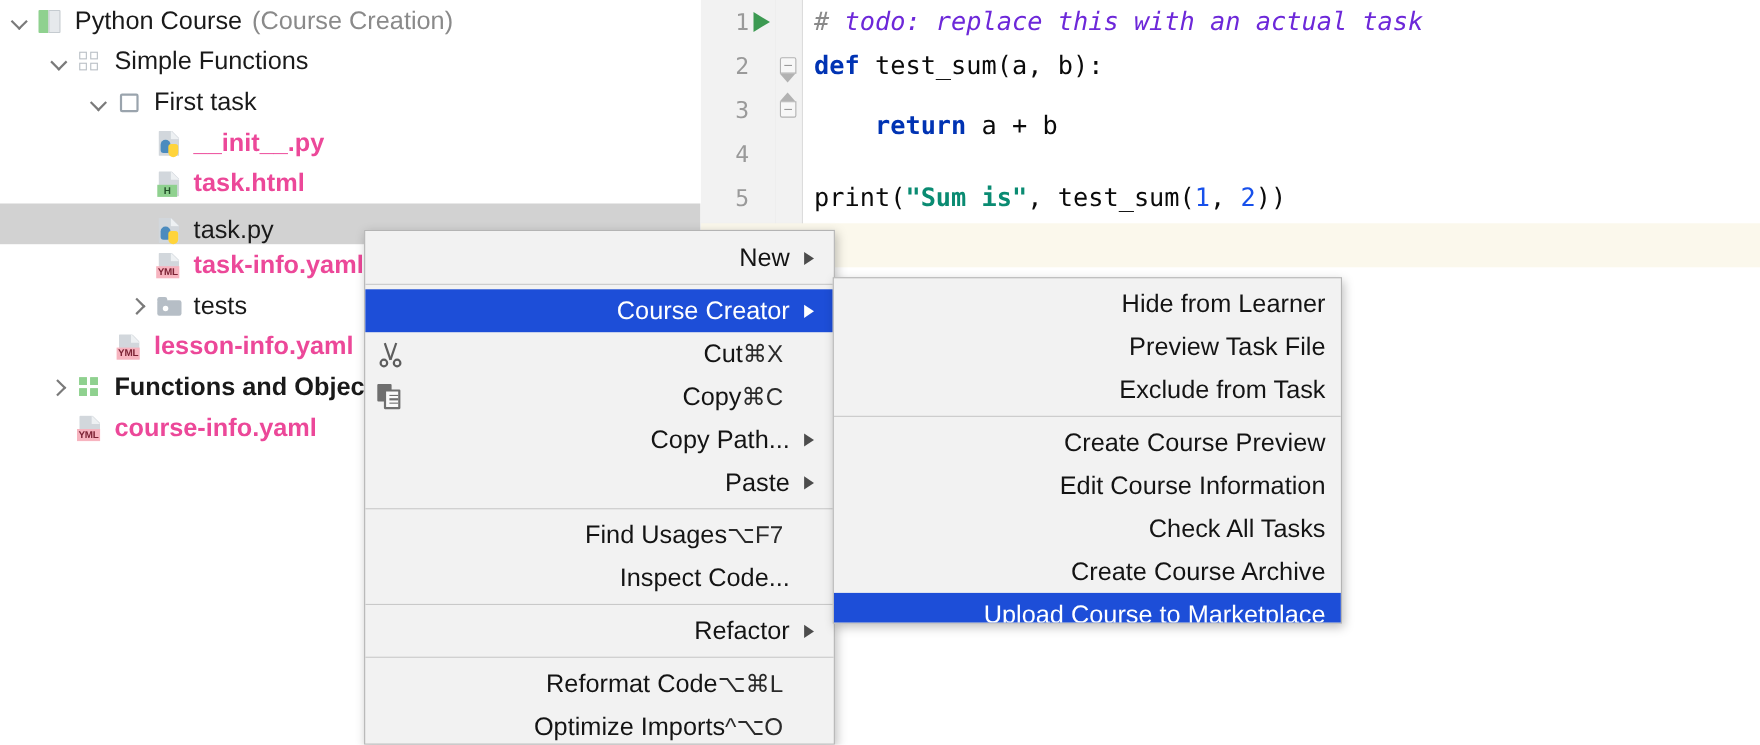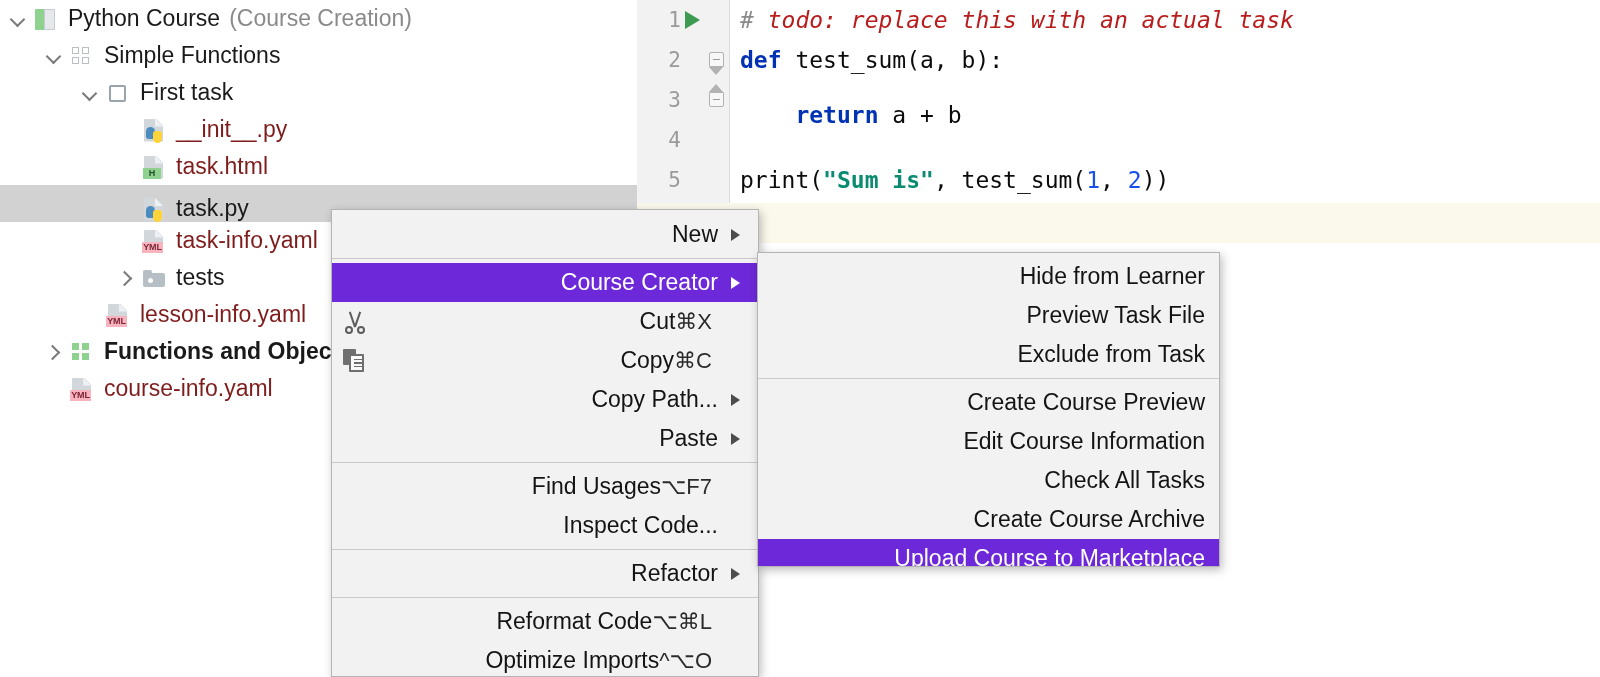--- a/index.html
+++ b/index.html
@@ -59,21 +59,21 @@
     transform: rotate(-45deg);
     left: 5px; top: 8px;
   }
   .tree-icon {
     flex: 0 0 auto;
     width: 30px; height: 26px;
     position: relative;
     margin-right: 6px;
   }
   .tree-label { flex: 0 0 auto; }
-  .tree-label.muted { color: #7f1d1d; }
+  .tree-label.muted { color: #ec4899; font-weight: bold; }
   .tree-suffix { color: #8a8a8a; margin-left: 9px; }
 
   
   .ic-book {
     position: absolute; left: 3px; top: 3px;
     width: 20px; height: 21px;
   }
   .ic-book .pg-l {
     position: absolute; left: 0; top: 0;
     width: 9px; height: 21px;
@@ -246,21 +246,21 @@
   }
   .code-line {
     position: absolute;
     left: 10px;
     height: 40px; line-height: 40px;
     font-family: "DejaVu Sans Mono", monospace;
     font-size: 23px;
     white-space: pre;
     color: #0b0b0b;
   }
-  .tok-comment { color: #b91c1c; font-style: italic; }
+  .tok-comment { color: #6d28d9; font-style: italic; }
   .tok-hash    { color: #8a8a8a; font-style: italic; }
   .tok-kw      { color: #0033b3; font-weight: bold; }
   .tok-str     { color: #0a8b72; font-weight: bold; }
   .tok-num     { color: #1750eb; }
   .tok-plain   { color: #0b0b0b; }
   #editor-bottom-strip {
     position: absolute;
     left: 0; right: 0; top: 645px; height: 32px;
     background: #ffffff;
   }
@@ -296,21 +296,21 @@
   .menu-item {
     position: relative;
     height: 39px;
     display: flex;
     align-items: center;
     padding: 0 14px 0 0;
     white-space: nowrap;
     color: #141414;
   }
   .menu-item.highlight {
-    background: #6d28d9;
+    background: #1d4ed8;
     color: #ffffff;
   }
   .menu-item.highlight .mi-arrow::before { border-left-color: #ffffff; }
   .mi-icon {
     flex: 0 0 auto;
     width: 34px; height: 28px;
     position: relative;
     margin-left: 6px;
   }
   .mi-label { flex: 1 1 auto; padding-left: 7px; }

